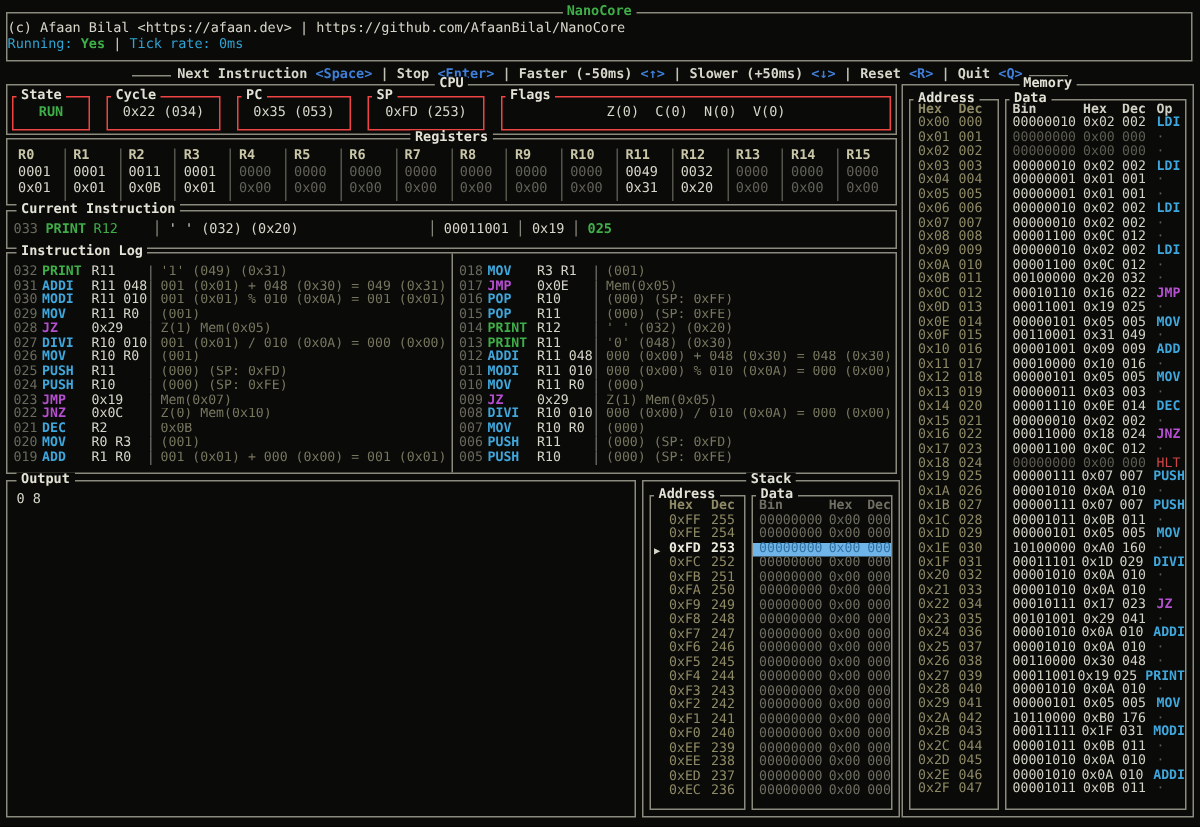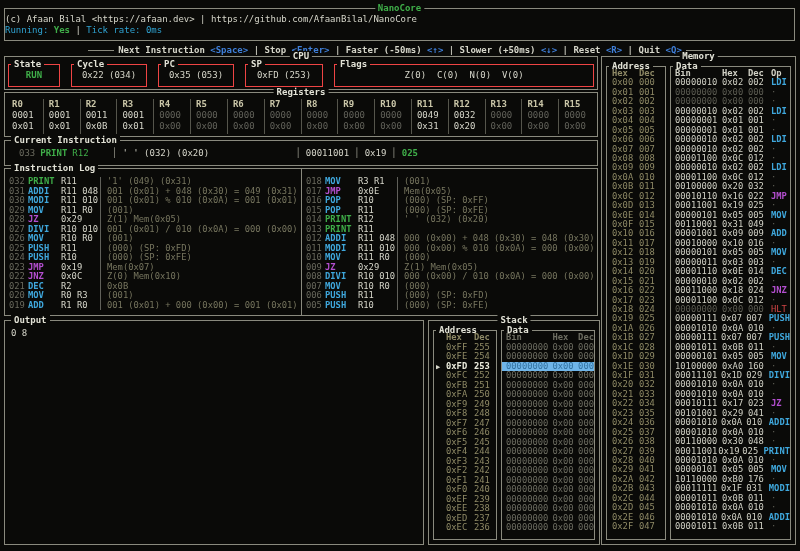--- a/index.html
+++ b/index.html
@@ -32,21 +32,21 @@
 
   
   #registers-grid{position:absolute;left:2px;right:2px;top:6px;bottom:2px;display:flex;}
   .reg-col{flex:1;padding-left:5px;border-left:1px solid #55554c;line-height:11px;white-space:pre;}
   .reg-col:first-child{border-left:none;}
   .reg-name{color:#cac6a8;font-weight:700;}
   .reg-dec,.reg-hex{color:#d6d6ca;}
   .zerov{color:#62625a;}
 
   
-  #ci-line{position:absolute;left:14px;right:4px;top:7px;display:flex;white-space:pre;line-height:11px;}
+  #ci-line{position:absolute;left:4px;right:4px;top:7px;display:flex;white-space:pre;line-height:11px;}
   .ci-sep{color:#9a9a8e;padding:0 5px;}
   .ci-idx{color:#6a6a5e;}
   .ci-m{color:#3fae49;font-weight:700;padding-left:5px;}
   .ci-ops{color:#3fae49;padding-left:5px;}
   .ci-inst{width:88px;}
   .ci-detail{width:168px;}
 
   
   .log-col{position:absolute;top:0;bottom:0;padding:8px 0 0 4px;overflow:hidden;}
   #log-left{left:0;width:296px;}
@@ -189,21 +189,21 @@
         <div class="log-row"><span class="log-inst"><span class="log-idx">021</span><span class="log-m" style="color: rgb(63, 167, 220);">DEC</span><span class="log-ops">R2</span></span><span class="log-detail">0x0B</span></div>
         <div class="log-row"><span class="log-inst"><span class="log-idx">020</span><span class="log-m" style="color: rgb(63, 167, 220);">MOV</span><span class="log-ops">R0 R3</span></span><span class="log-detail">(001)</span></div>
         <div class="log-row"><span class="log-inst"><span class="log-idx">019</span><span class="log-m" style="color: rgb(63, 167, 220);">ADD</span><span class="log-ops">R1 R0</span></span><span class="log-detail">001 (0x01) + 000 (0x00) = 001 (0x01)</span></div>
       </div>
     <div class="log-col" id="log-right">
         <div class="log-row"><span class="log-inst"><span class="log-idx">018</span><span class="log-m" style="color: rgb(63, 167, 220);">MOV</span><span class="log-ops">R3 R1</span></span><span class="log-detail">(001)</span></div>
         <div class="log-row"><span class="log-inst"><span class="log-idx">017</span><span class="log-m" style="color: rgb(180, 79, 208);">JMP</span><span class="log-ops">0x0E</span></span><span class="log-detail">Mem(0x05)</span></div>
         <div class="log-row"><span class="log-inst"><span class="log-idx">016</span><span class="log-m" style="color: rgb(63, 167, 220);">POP</span><span class="log-ops">R10</span></span><span class="log-detail">(000) (SP: 0xFF)</span></div>
         <div class="log-row"><span class="log-inst"><span class="log-idx">015</span><span class="log-m" style="color: rgb(63, 167, 220);">POP</span><span class="log-ops">R11</span></span><span class="log-detail">(000) (SP: 0xFE)</span></div>
         <div class="log-row"><span class="log-inst"><span class="log-idx">014</span><span class="log-m" style="color: rgb(63, 174, 73);">PRINT</span><span class="log-ops">R12</span></span><span class="log-detail">' ' (032) (0x20)</span></div>
-        <div class="log-row"><span class="log-inst"><span class="log-idx">013</span><span class="log-m" style="color: rgb(63, 174, 73);">PRINT</span><span class="log-ops">R11</span></span></div>
+        <div class="log-row"><span class="log-inst"><span class="log-idx">013</span><span class="log-m" style="color: rgb(63, 174, 73);">PRINT</span><span class="log-ops">R11</span></span><span class="log-detail">'0' (048) (0x30)</span></div>
         <div class="log-row"><span class="log-inst"><span class="log-idx">012</span><span class="log-m" style="color: rgb(63, 167, 220);">ADDI</span><span class="log-ops">R11 048</span></span><span class="log-detail">000 (0x00) + 048 (0x30) = 048 (0x30)</span></div>
         <div class="log-row"><span class="log-inst"><span class="log-idx">011</span><span class="log-m" style="color: rgb(63, 167, 220);">MODI</span><span class="log-ops">R11 010</span></span><span class="log-detail">000 (0x00) % 010 (0x0A) = 000 (0x00)</span></div>
         <div class="log-row"><span class="log-inst"><span class="log-idx">010</span><span class="log-m" style="color: rgb(63, 167, 220);">MOV</span><span class="log-ops">R11 R0</span></span><span class="log-detail">(000)</span></div>
         <div class="log-row"><span class="log-inst"><span class="log-idx">009</span><span class="log-m" style="color: rgb(180, 79, 208);">JZ</span><span class="log-ops">0x29</span></span><span class="log-detail">Z(1) Mem(0x05)</span></div>
         <div class="log-row"><span class="log-inst"><span class="log-idx">008</span><span class="log-m" style="color: rgb(63, 167, 220);">DIVI</span><span class="log-ops">R10 010</span></span><span class="log-detail">000 (0x00) / 010 (0x0A) = 000 (0x00)</span></div>
         <div class="log-row"><span class="log-inst"><span class="log-idx">007</span><span class="log-m" style="color: rgb(63, 167, 220);">MOV</span><span class="log-ops">R10 R0</span></span><span class="log-detail">(000)</span></div>
         <div class="log-row"><span class="log-inst"><span class="log-idx">006</span><span class="log-m" style="color: rgb(63, 167, 220);">PUSH</span><span class="log-ops">R11</span></span><span class="log-detail">(000) (SP: 0xFD)</span></div>
         <div class="log-row"><span class="log-inst"><span class="log-idx">005</span><span class="log-m" style="color: rgb(63, 167, 220);">PUSH</span><span class="log-ops">R10</span></span><span class="log-detail">(000) (SP: 0xFE)</span></div>
       </div>
   </div>

